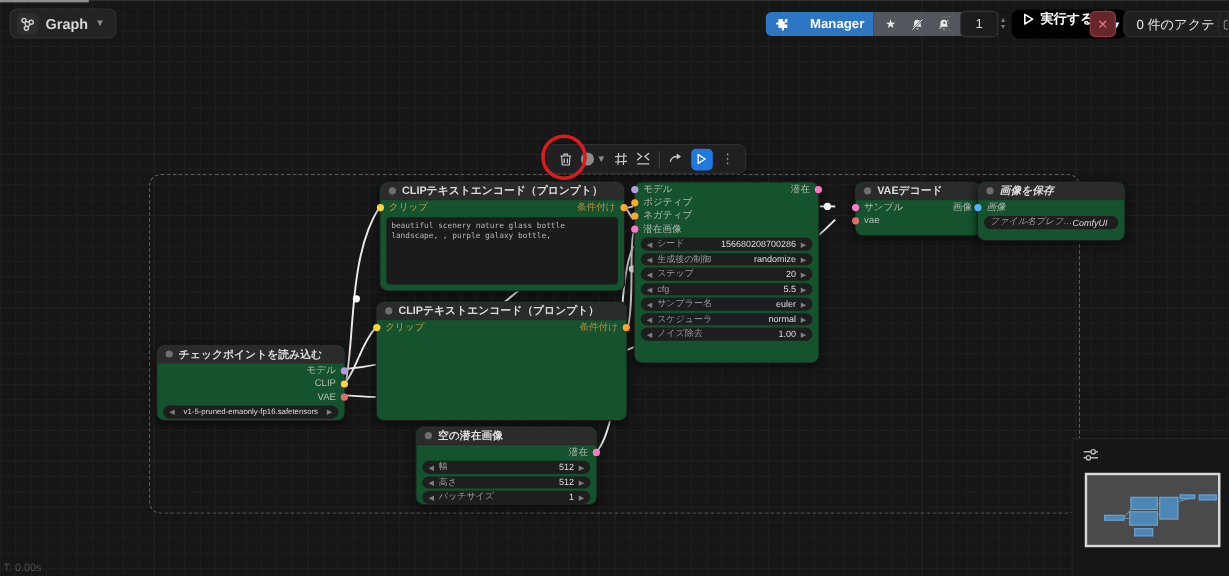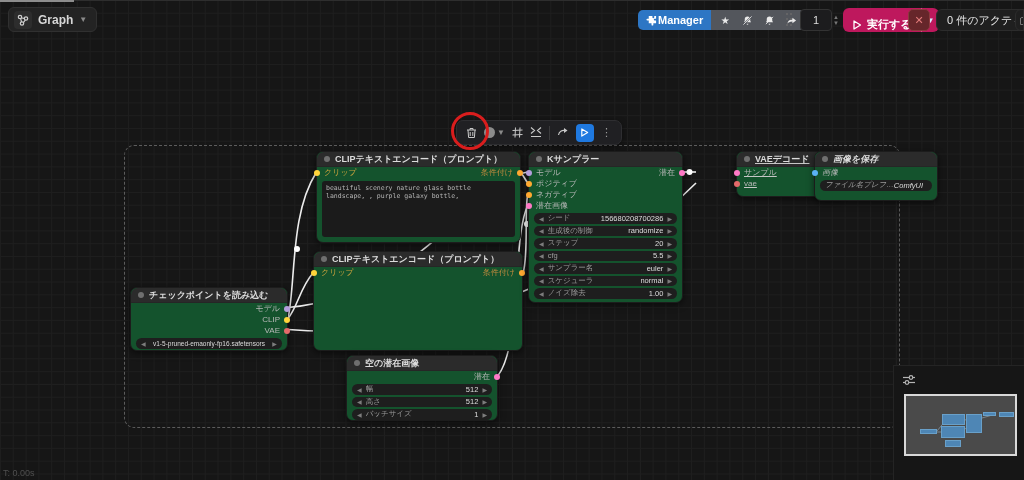--- a/index.html
+++ b/index.html
@@ -23,28 +23,28 @@
   
   .graph-btn {
     position:absolute; left:8px; top:7px; height:25px;
     display:flex; align-items:center; gap:6px; padding:0 9px 0 5px;
     background:#232323; border:1px solid #303030; border-radius:6px; color:#d8d8d8;
     font-size:12px; font-weight:bold;
   }
   .graph-btn .gicon { width:18px; height:18px; display:flex; align-items:center; justify-content:center; background:#2d2d2d; border-radius:4px; }
   .chev { color:#8a8a8a; font-size:8px; }
   .manager-group { position:absolute; left:638px; top:10px; height:20px; display:flex; border-radius:5px; overflow:hidden; }
-  .manager-main { display:flex; align-items:center; gap:1px; padding:0 8px; background:#2d76c4; color:#fff; font-size:11px; font-weight:bold; }
+  .manager-main { display:flex; align-items:center; gap:18px; padding:0 8px; background:#2d76c4; color:#fff; font-size:11px; font-weight:bold; }
   .manager-icons { display:flex; align-items:center; gap:2px; padding:0 4px; background:#53565c; }
   .mg-ic { width:20px; height:16px; display:flex; align-items:center; justify-content:center; color:#eaeaea; font-size:10px; }
   .drag-dots { position:absolute; left:786px; top:13px; width:8px; height:14px; display:grid; grid-template-columns:2px 2px; gap:2px; }
   .drag-dots i { width:2px; height:2px; border-radius:50%; background:#6a6a6a; }
   .count-box { position:absolute; left:800px; top:9px; width:32px; height:22px; background:#1c1c1e; border:1px solid #333; border-radius:4px; color:#ddd; font-size:11px; display:flex; align-items:center; justify-content:center; }
   .count-steppers { position:absolute; left:833px; top:9px; height:22px; display:flex; flex-direction:column; justify-content:center; color:#777; font-size:6px; line-height:6px; }
-  .run-btn { position:absolute; left:843px; top:8px; height:24px; display:flex; align-items:flex-end; background:#be185d; border-radius:6px; color:#fff; overflow:hidden; }
+  .run-btn { position:absolute; left:843px; top:8px; height:24px; display:flex; align-items:flex-start; background:#000000; border-radius:6px; color:#fff; overflow:hidden; }
   .run-main { display:flex; align-items:center; gap:5px; padding:0 9px; font-size:11px; font-weight:bold; }
   .run-caret { padding:0 5px; border-left:1px solid rgba(255,255,255,.25); font-size:8px; color:#dce9ff; align-self:stretch; display:flex; align-items:center; }
   .cancel-btn { position:absolute; left:908px; top:9px; width:22px; height:22px; background:#66262a; border:1px solid #8c3a3e; border-radius:5px; color:#e27a7a; font-size:11px; display:flex; align-items:center; justify-content:center; }
   .active-btn { position:absolute; left:936px; top:9px; height:22px; padding:0 10px; background:#1f1f1f; border:1px solid #2c2c2c; border-radius:6px; color:#e8e8e8; font-size:11px; display:flex; align-items:center; white-space:nowrap; }
   .edge-btn { position:absolute; left:1015px; top:9px; width:9px; height:22px; background:#1f1f1f; border:1px solid #2c2c2c; border-radius:6px 0 0 6px; color:#bbb; font-size:10px; overflow:hidden; display:flex; align-items:center; padding-left:3px; }
 
   
   .toolbox { position:absolute; left:456px; top:120px; height:25px; display:flex; align-items:center; gap:7px; padding:0 9px; background:#202023; border:1px solid #2e2e31; border-radius:7px; box-shadow:0 2px 6px rgba(0,0,0,.45); }
   .tb-ic { color:#c9c9c9; display:flex; align-items:center; justify-content:center; }
   .tb-toggle { display:flex; align-items:center; gap:2px; }
@@ -81,21 +81,21 @@
   .warr-l::before { content:"◀"; font-size:6px; color:#7d7d7d; margin-right:4px; }
   .warr-r::before { content:"▶"; font-size:6px; color:#7d7d7d; }
   .textarea { background:#1b1b1b; border-radius:3px; margin:3px 5px; padding:3px 4px; font-family:"DejaVu Sans Mono","Liberation Mono",monospace; font-size:6.5px; line-height:8px; color:#b5b5b5; overflow:hidden; }
 
   
   #node-clip-pos   { left:316px; top:151px; width:205px; height:92px; }
   #node-clip-pos .textarea { height:56px; }
   #node-clip-neg   { left:313px; top:251px; width:210px; height:100px; }
   #node-clip-neg .textarea { height:64px; }
   #node-ksampler   { left:528px; top:151px; width:155px; height:152px; }
-  #node-vaedecode  { left:736px; top:151px; width:106px; height:46px;text-decoration:underline; }
+  #node-vaedecode  { left:712px; top:151px; width:106px; height:46px; }
   #node-save       { left:814px; top:151px; width:124px; height:50px;font-style:italic; }
   #node-save .widget { border-radius:8px; }
   #node-checkpoint { left:130px; top:287px; width:158px; height:64px; }
   #node-checkpoint .widget { font-size:6.5px; }
   #node-latent     { left:346px; top:355px; width:152px; height:66px;text-align:center; }
 
   
   .minimap-panel { position:absolute; left:893px; top:365px; width:131px; height:115px; background:#161616; border-left:1px solid #242424; border-top:1px solid #242424; z-index:4; }
   .mm-settings { position:absolute; left:8px; top:6px; color:#b5b5b5; }
   .minimap { position:absolute; left:10px; top:28px; width:113px; height:62px; background:#4a4a4a; border:2px solid #d9d9d9; }
@@ -276,24 +276,20 @@
   </div>
   <div class="slot-row">
     <span class="dot in c-clip"></span>
     <span class="slot-in" style="color:#c9a23d">クリップ</span>
     <span class="slot-out" style="color:#c08a3e">条件付け</span>
     <span class="dot out c-cond"></span>
   </div>
 </div>
 
 <div class="node" id="node-ksampler">
-  <div class="node-header">
-    <span class="collapse-dot"></span>
-    <span class="node-title">Kサンプラー</span>
-  </div>
   <div class="slot-row">
     <span class="dot in c-model"></span>
     <span class="slot-in">モデル</span>
     <span class="slot-out">潜在</span>
     <span class="dot out c-latent"></span>
   </div>
   <div class="slot-row">
       <span class="dot in c-cond"></span>
       <span class="slot-in">ポジティブ</span>
     </div>

